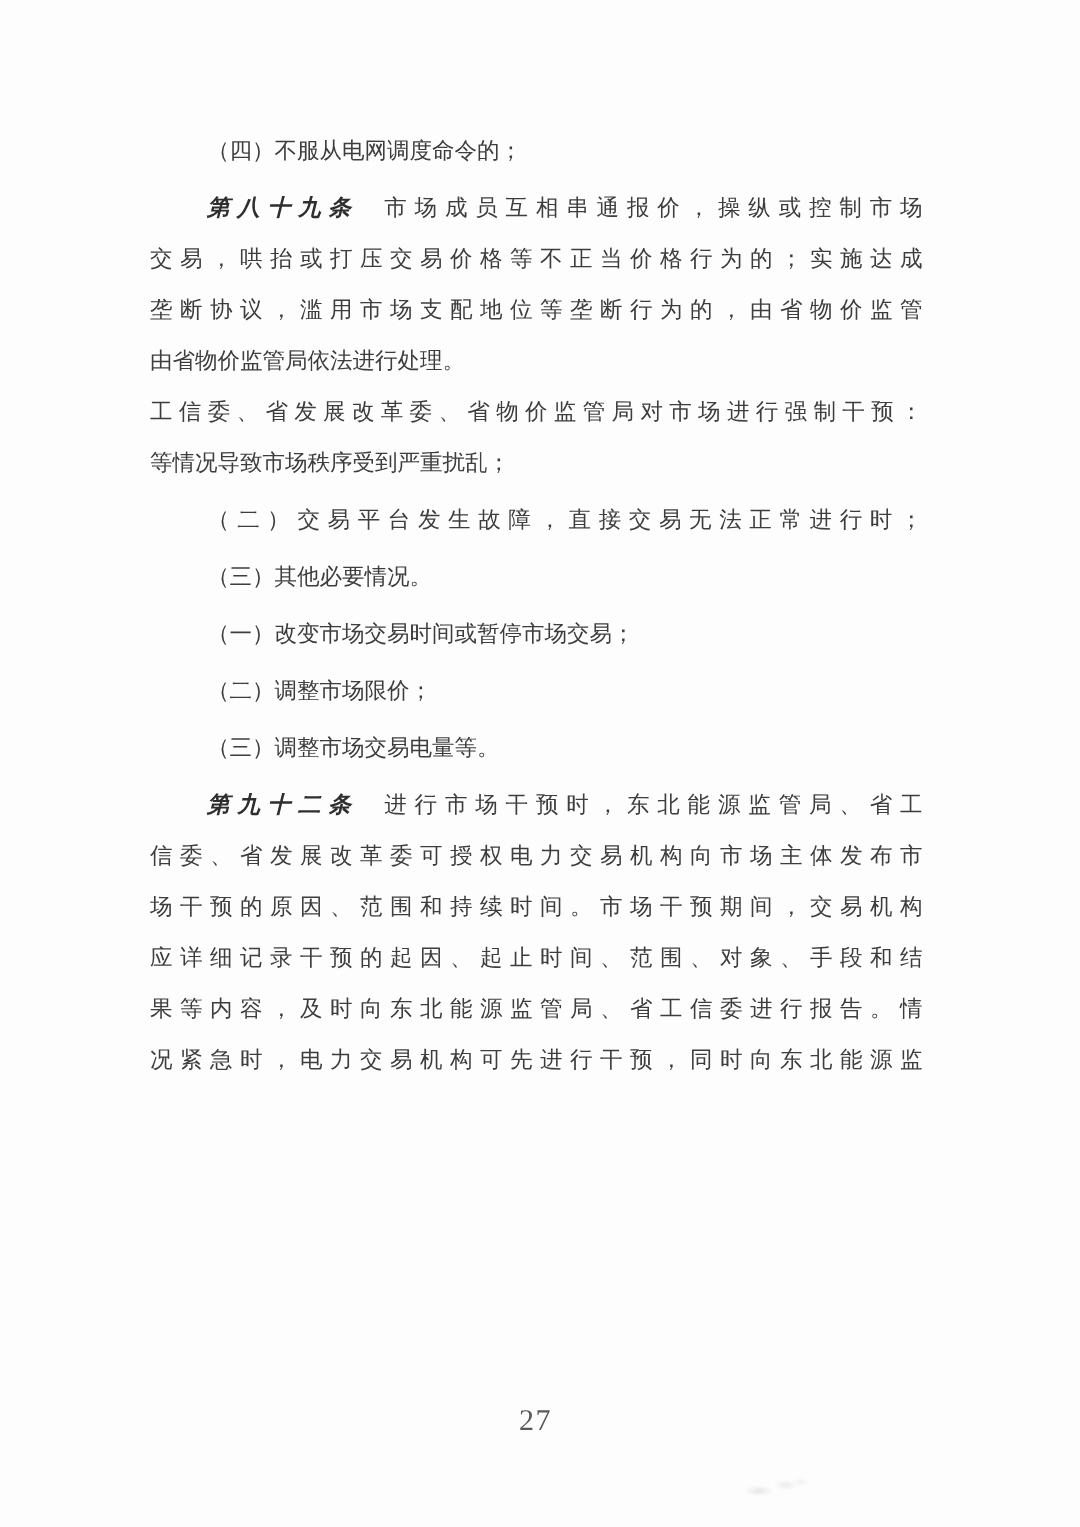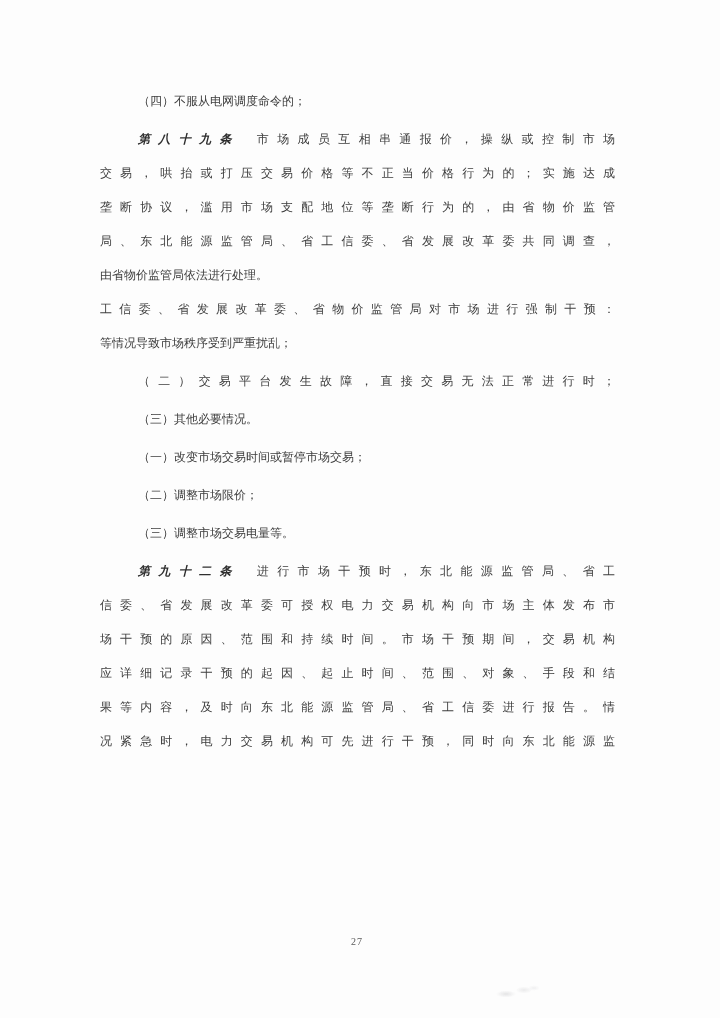--- a/index.html
+++ b/index.html
@@ -15,21 +15,21 @@
     position: relative;
     width: 720px;
     height: 1018px;
     background: #fdfdfd;
   }
   .doc {
     position: absolute;
     left: 100px;
     top: 84px;
     width: 515px;
-    font-size: 12px;
+    font-size: 15px;
     color: #3d3d3d;
   }
   .line {
     height: 34px;
     line-height: 34px;
     white-space: nowrap;
   }
   .line.pstart { margin-top: 4px; }
   .line.indent { text-indent: 38px; }
   .line.fill {
@@ -42,21 +42,21 @@
     color: #2e2e2e;
     margin-right: 17px;
     font-style: italic;
   }
   .page-number {
     position: absolute;
     left: 0;
     right: 6px;
     top: 936px;
     text-align: center;
-    font-size: 10px;
+    font-size: 20px;
     color: #5a5a5a;
     letter-spacing: 1px;
   }
   .smudge {
     position: absolute;
     left: 496px;
     top: 982px;
     width: 46px;
     height: 20px;
     background:
@@ -69,21 +69,20 @@
 </style>
 </head>
 <body>
 
 <div class="page">
   <div class="doc">
       <div class="line indent"><span>（四）不服从电网调度命令的；</span></div>
       <div class="line indent fill pstart"><b class="term">第八十九条</b><span>市场成员互相串通报价，操纵或控制市场</span></div>
       <div class="line fill"><span>交易，哄抬或打压交易价格等不正当价格行为的；实施达成</span></div>
       <div class="line fill"><span>垄断协议，滥用市场支配地位等垄断行为的，由省物价监管</span></div>
-      <div class="line fill"><span>局、东北能源监管局、省工信委、省发展改革委共同调查，</span></div>
       <div class="line"><span>由省物价监管局依法进行处理。</span></div>
       <div class="line fill"><span>工信委、省发展改革委、省物价监管局对市场进行强制干预：</span></div>
       <div class="line"><span>等情况导致市场秩序受到严重扰乱；</span></div>
       <div class="line indent fill pstart"><span>（二）交易平台发生故障，直接交易无法正常进行时；</span></div>
       <div class="line indent pstart"><span>（三）其他必要情况。</span></div>
       <div class="line indent pstart"><span>（一）改变市场交易时间或暂停市场交易；</span></div>
       <div class="line indent pstart"><span>（二）调整市场限价；</span></div>
       <div class="line indent pstart"><span>（三）调整市场交易电量等。</span></div>
       <div class="line indent fill pstart"><b class="term">第九十二条</b><span>进行市场干预时，东北能源监管局、省工</span></div>
       <div class="line fill"><span>信委、省发展改革委可授权电力交易机构向市场主体发布市</span></div>

